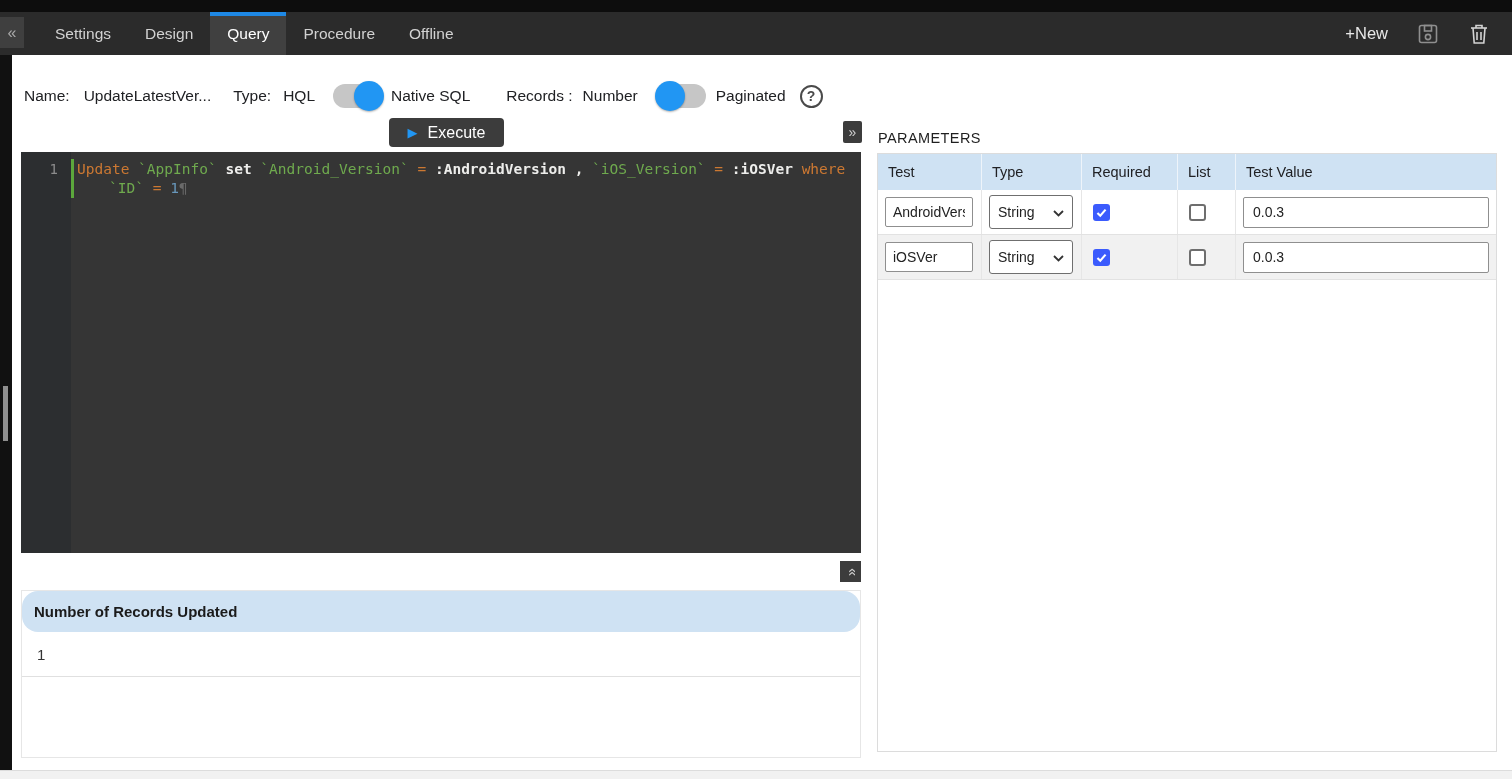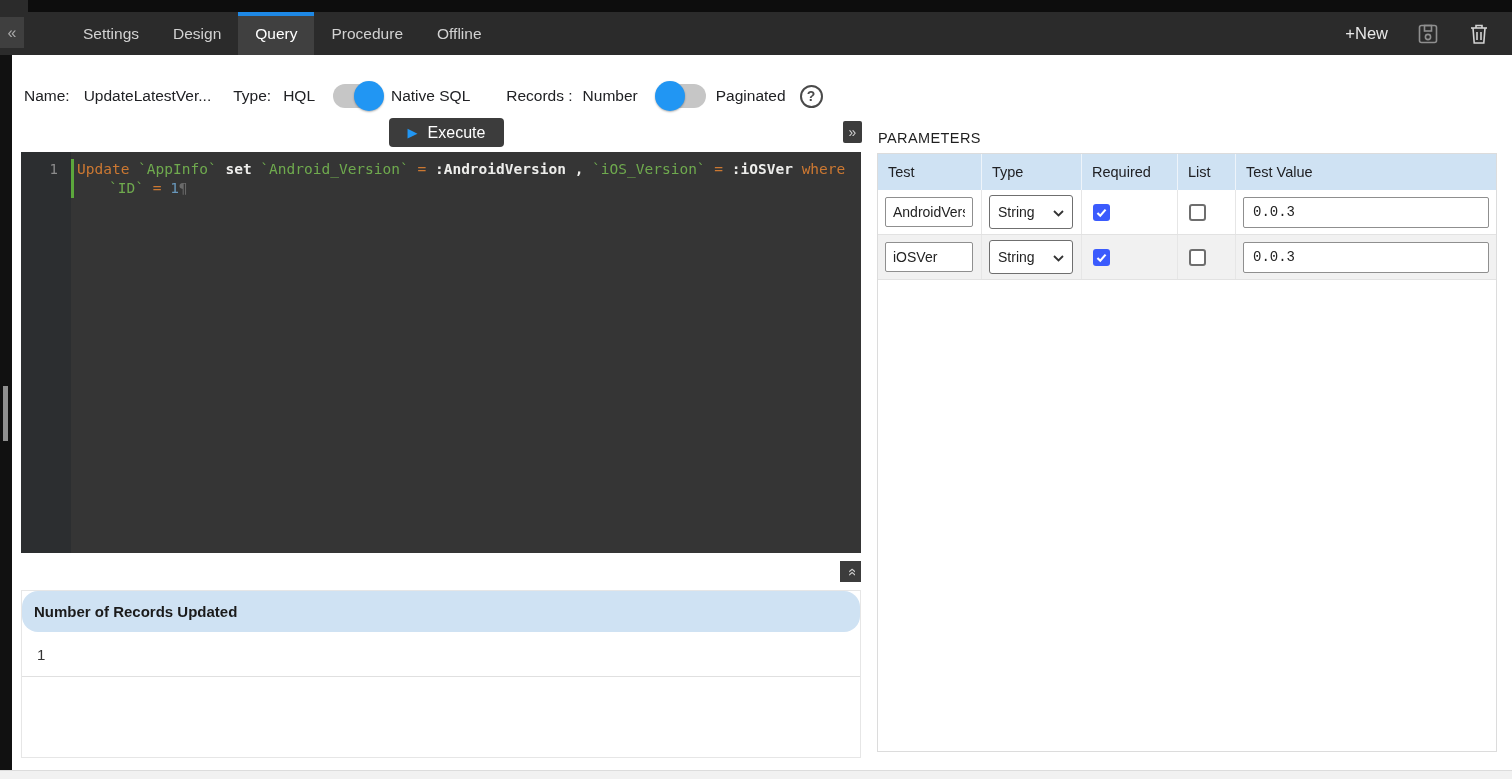--- a/index.html
+++ b/index.html
@@ -1,20 +1,20 @@
 <!DOCTYPE html>
 <html><head>
 <meta charset="utf-8">
 <style>
   * { margin:0; padding:0; box-sizing:border-box; }
   body { background:#fff; font-family:"Liberation Sans", sans-serif; }
   .page { position:relative; width:1512px; height:779px; background:#fff; overflow:hidden; }
 
   
-  .top-bar { position:absolute; left:0; top:0; width:1512px; height:55px; background:#2b2b2b;padding-left:28px; }
+  .top-bar { position:absolute; left:0; top:0; width:1512px; height:55px; background:#2b2b2b; }
   .top-strip { height:12px; background:#0d0d0d; }
   .bar-row { height:43px; display:flex; align-items:stretch; }
   .collapse-btn { position:absolute; left:0; top:17px; width:24px; height:31px; background:#3f3f3f;
     color:#a9a9a9; font-size:16px; display:flex; align-items:center; justify-content:center; cursor:pointer; }
   .tab-bar { display:flex; margin-left:38px; }
   .tab { display:flex; align-items:center; padding:0 17px; color:#d2d2d2; font-size:15.5px; cursor:pointer; }
   .tab.active { background:#404040; color:#ffffff; box-shadow:inset 0 4px 0 #1e88e5; }
   .bar-actions { margin-left:auto; display:flex; align-items:center; gap:28px; padding-right:22px; }
   .new-label { color:#e8e8e8; font-size:16.5px; cursor:pointer; }
   .icon-btn { display:flex; align-items:center; cursor:pointer; }
@@ -81,21 +81,21 @@
   .p-cell:last-child, .p-hcell:last-child { border-right:none; }
   .p-input { width:88px; height:30px; border:1px solid #8f8f8f; border-radius:2px; padding:0 7px;
     font-size:14px; font-family:"Liberation Sans",sans-serif; color:#222; background:#fff; }
   .p-select { width:84px; height:32px; border:1px solid #6f6f6f; border-radius:3px; display:flex;
     align-items:center; justify-content:space-between; padding:16px 8px; font-size:14px; color:#222;
     background:#fff; cursor:pointer; }
   .checkbox { width:17px; height:17px; border-radius:3px; margin-left:4px; cursor:pointer; flex:0 0 auto; }
   .checkbox.checked { background:#3b5bfd; display:flex; align-items:center; justify-content:center; }
   .checkbox.un { border:2px solid #6e6e6e; background:#fff; }
   .tv-input { width:246px; height:31px; border:1px solid #8f8f8f; border-radius:2px; padding:0 9px;
-    font-size:14px; font-family:Liberation Mono, monospace; color:#222; background:#fff; }
+    font-size:14px; font-family:Liberation Sans, sans-serif; color:#222; background:#fff; }
 </style>
 </head>
 <body>
 
 <div class="page">
 
   <div class="top-bar">
     <div class="top-strip"></div>
     <div class="bar-row">
       <div class="tab-bar">

